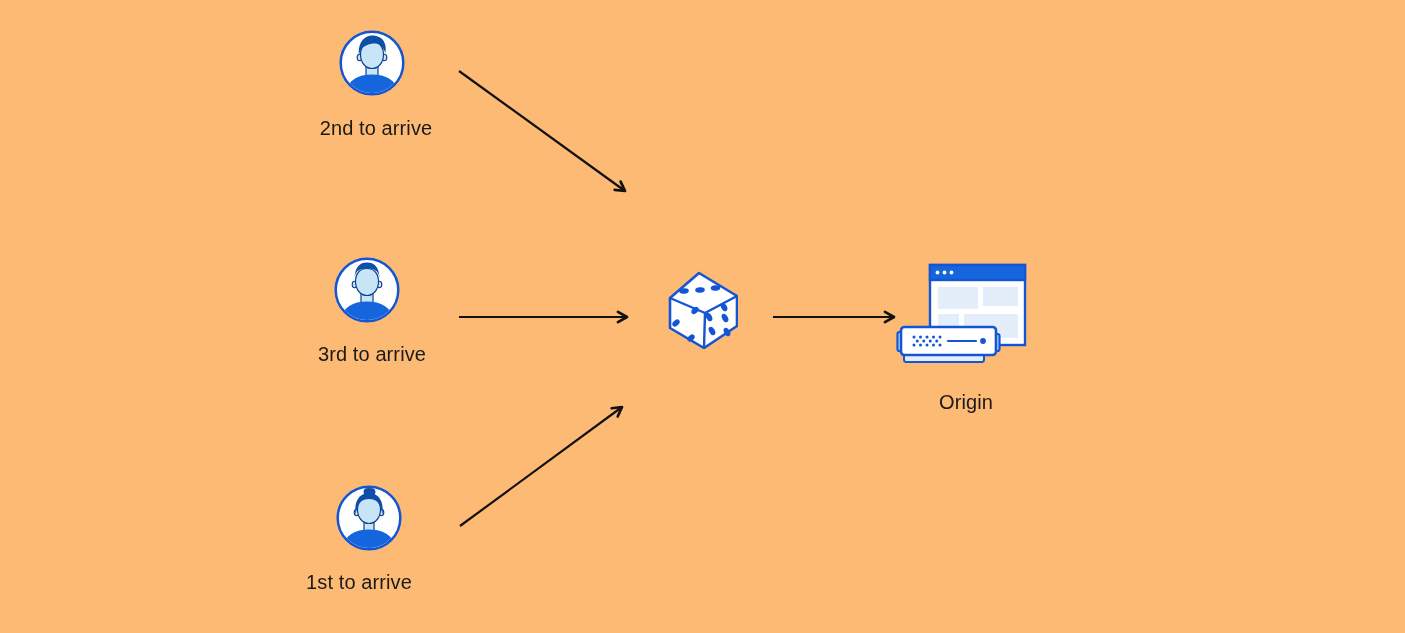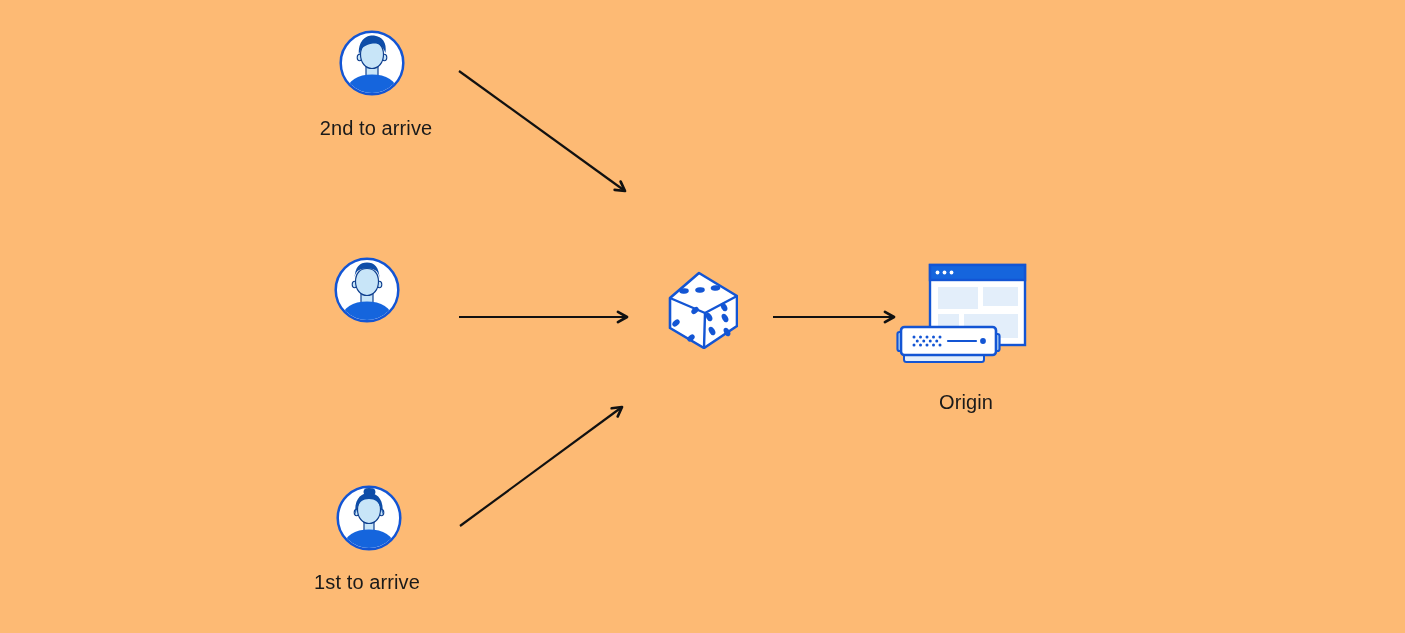--- a/index.html
+++ b/index.html
@@ -75,41 +75,42 @@
       <g clip-path="url(#cA2)">
         <path d="M27,32 h12 v16 h-12 z" class="f-light st-navy" stroke-width="1.2"></path>
         <path d="M6,66 C7,51 18,44.5 33,44.5 C48,44.5 59,51 60,66 Z" class="f-mid"></path>
         <ellipse cx="20.6" cy="27.5" rx="2.4" ry="3.2" class="f-light st-navy" stroke-width="1.1"></ellipse>
         <ellipse cx="45.4" cy="27.5" rx="2.4" ry="3.2" class="f-light st-navy" stroke-width="1.1"></ellipse>
         <path d="M33,11.5 C40,11.5 44.5,16.5 44.5,24.5 C44.5,32.5 39.5,38.5 33,38.5 C26.5,38.5 21.5,32.5 21.5,24.5 C21.5,16.5 26,11.5 33,11.5 Z" class="f-light st-navy" stroke-width="1.2"></path>
         <path d="M20.5,23 C20.5,9.5 26,5.5 33,5.5 C40,5.5 45.5,9.5 45.5,23 C45.5,14.5 41.5,11.5 33,11.5 C24.5,11.5 20.5,14.5 20.5,23 Z" class="f-dark"></path>
       </g>
     </svg>
   </div>
+  <div class="node-label" style="left:292px;top:342px">3rd to arrive</div>
 
   <div class="abs" style="left:336px;top:485px">
     <svg width="66" height="66" viewBox="0 0 66 66">
       <defs>
           <clipPath id="cA3">
             <circle cx="33" cy="33" r="30"></circle>
           </clipPath>
         </defs>
       <circle cx="33" cy="33" r="31.3" class="f-white st-blue" stroke-width="2.5"></circle>
       <g clip-path="url(#cA3)">
         <path d="M28,32 h10 v16 h-10 z" class="f-light st-navy" stroke-width="1.2"></path>
         <path d="M6,66 C7,51 18,44.5 33,44.5 C48,44.5 59,51 60,66 Z" class="f-mid"></path>
         <ellipse cx="20.6" cy="27.5" rx="2.4" ry="3.2" class="f-light st-navy" stroke-width="1.1"></ellipse>
         <ellipse cx="45.4" cy="27.5" rx="2.4" ry="3.2" class="f-light st-navy" stroke-width="1.1"></ellipse>
         <path d="M33,11.5 C40,11.5 44.5,16.5 44.5,24.5 C44.5,32.5 39.5,38.5 33,38.5 C26.5,38.5 21.5,32.5 21.5,24.5 C21.5,16.5 26,11.5 33,11.5 Z" class="f-light st-navy" stroke-width="1.2"></path>
         <ellipse cx="33.5" cy="7" rx="6" ry="4.8" class="f-dark"></ellipse>
         <path d="M19.5,30 C17.5,13 26,8 33,8 C40,8 48.5,13 46.5,30 C44.5,17.5 40,14 33,14 C26,14 21.5,17.5 19.5,30 Z" class="f-dark"></path>
       </g>
     </svg>
   </div>
-  <div class="node-label" style="left:287px;top:570px">1st to arrive</div>
+  <div class="node-label" style="left:279px;top:570px">1st to arrive</div>
 
   <div class="abs" style="left:668px;top:271px">
     <svg width="70" height="78" viewBox="0 0 70 78">
       <path d="M31,2 L69,25 L69,55 L36,77 L2,57 L2,27 Z" class="f-white st-blue" stroke-width="2.6" stroke-linejoin="round"></path>
       <path d="M2,27 L37,42 L69,25" class="f-none st-blue" stroke-width="2.4" stroke-linejoin="round"></path>
       <path d="M37,42 L36,77" class="f-none st-blue" stroke-width="2.4"></path>
       <g class="f-blue">
         <ellipse cx="16" cy="20" rx="4.8" ry="2.7" transform="rotate(-4 16 20)"></ellipse>
         <ellipse cx="32" cy="19" rx="4.8" ry="2.7" transform="rotate(-4 32 19)"></ellipse>
         <ellipse cx="47.5" cy="17" rx="4.8" ry="2.7" transform="rotate(-4 47.5 17)"></ellipse>

